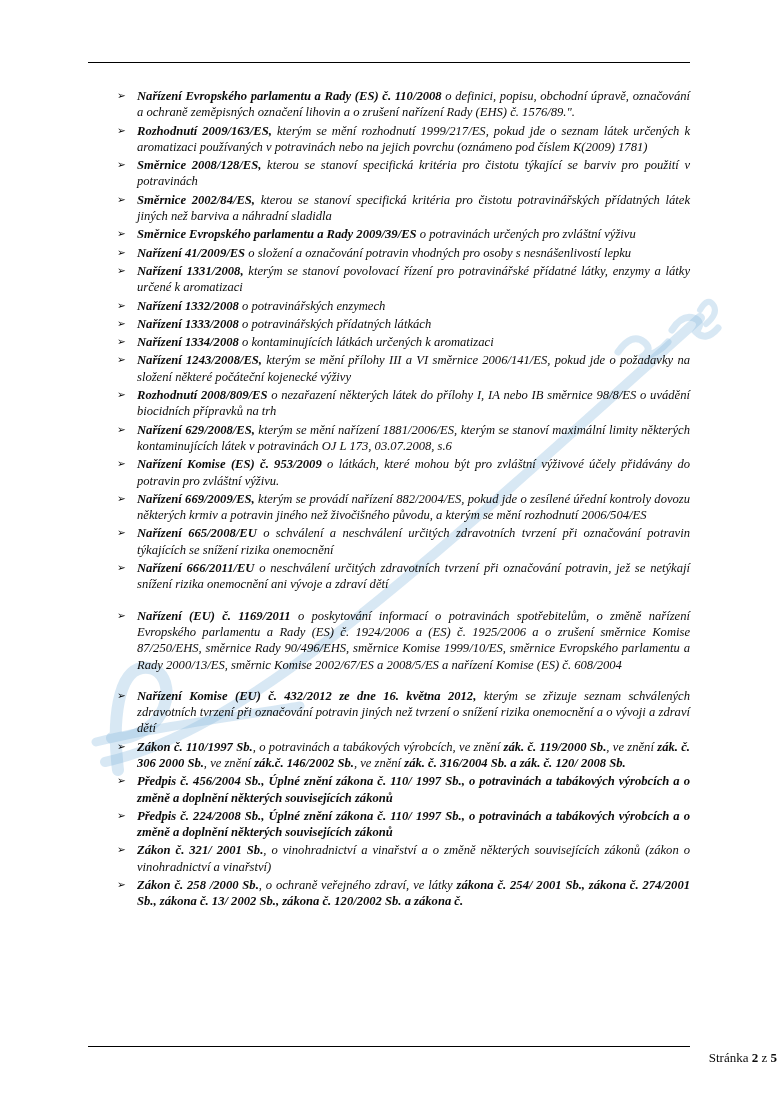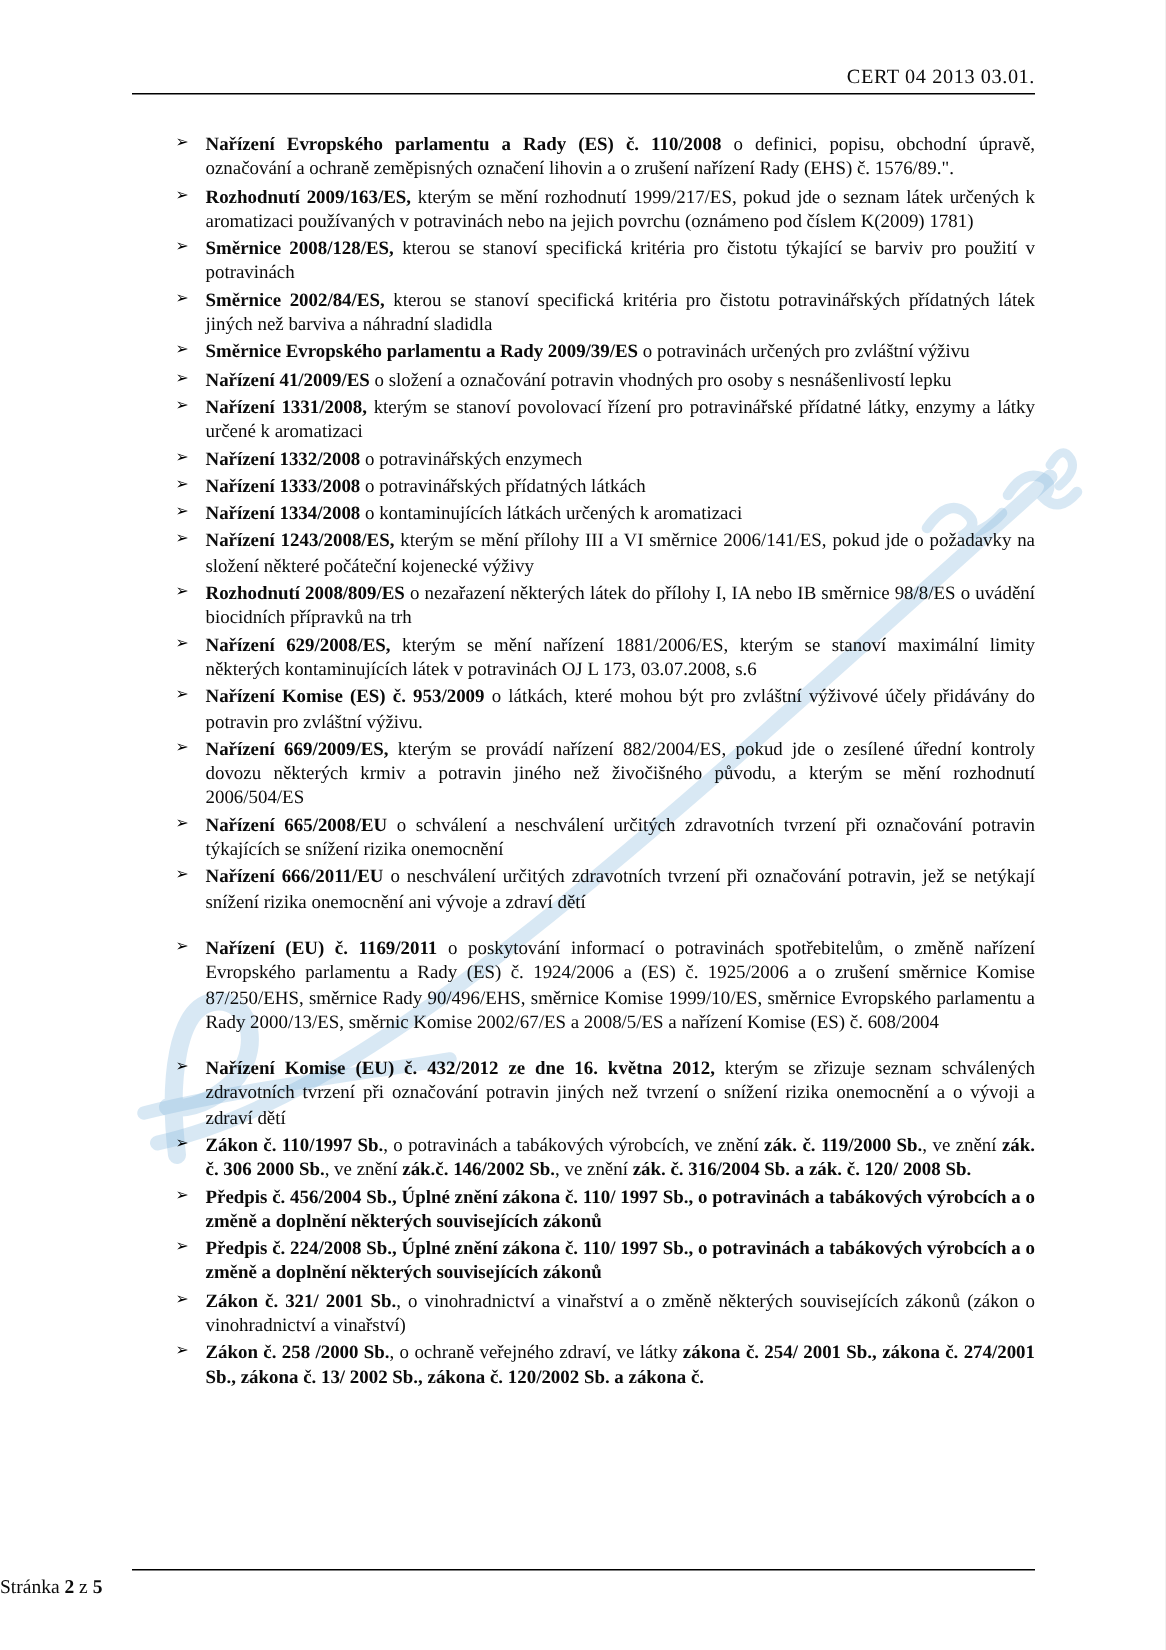--- a/index.html
+++ b/index.html
@@ -31,51 +31,48 @@
     font-size:12.6px;line-height:16.3px;
   }
   .item{display:flex;margin-bottom:2px;}
   .item.gap{margin-top:15px;}
   .bullet{
     flex:0 0 20px;
     font-size:10.5px;
     line-height:16.3px;
     color:#000;
   }
-  .item-text{flex:1;text-align:justify;}
+  .item-text{flex:1;text-align:justify;font-style:italic;}
   .bold{font-weight:bold;}
   .footer-rule{
     position:absolute;top:1046px;left:88px;right:87px;
     border-top:1.2px solid #000;
   }
   .footer-text{
     position:absolute;top:1050px;left:0;width:777px;
-    text-align:left;font-size:13px;
+    text-align:right;font-size:13px;
   }
   .footer-text b{font-weight:bold;}
 </style>
 </head>
 <body>
 
 <div class="page">
 
   <svg class="watermark" viewBox="0 0 777 1100" xmlns="http://www.w3.org/2000/svg" aria-hidden="true">
     <g fill="none" stroke="#7fb3d9" stroke-opacity="0.30" stroke-linecap="round">
       <path stroke-width="12" d="M118 770 C 112 720, 118 672, 142 668 C 170 664, 176 706, 150 726 C 136 737, 122 740, 112 738"></path>
       <path stroke-width="10" d="M105 762 C 250 730, 430 560, 700 318"></path>
       <path stroke-width="9" d="M96 742 C 160 726, 240 716, 300 706"></path>
       <path stroke-width="7" d="M618 352 q 14 -20 26 -10 q 10 8 -4 16 q 18 -4 28 -16"></path>
       <path stroke-width="7" d="M672 330 q 10 -16 22 -12 q 10 4 2 14 q 10 10 22 -4"></path>
       <path stroke-width="6" d="M700 310 q 8 -14 14 -4 q 4 8 -8 18"></path>
     </g>
   </svg>
 
-  <div class="header">
-    <span>CERT  04 2013 03.01.</span>
-  </div>
   <div class="header-rule"></div>
 
   <div class="list">
       <div class="item">
         <span class="bullet">➢</span>
         <span class="item-text"><span class="bold">Nařízení Evropského parlamentu a Rady (ES) č. 110/2008</span><span> o definici, popisu, obchodní úpravě, označování a ochraně zeměpisných označení lihovin a o zrušení nařízení Rady (EHS) č. 1576/89.".</span></span>
       </div>
       <div class="item">
         <span class="bullet">➢</span>
         <span class="item-text"><span class="bold">Rozhodnutí 2009/163/ES,</span><span> kterým se mění rozhodnutí 1999/217/ES, pokud jde o seznam látek určených k aromatizaci používaných v potravinách nebo na jejich povrchu (oznámeno pod číslem K(2009) 1781)</span></span>

